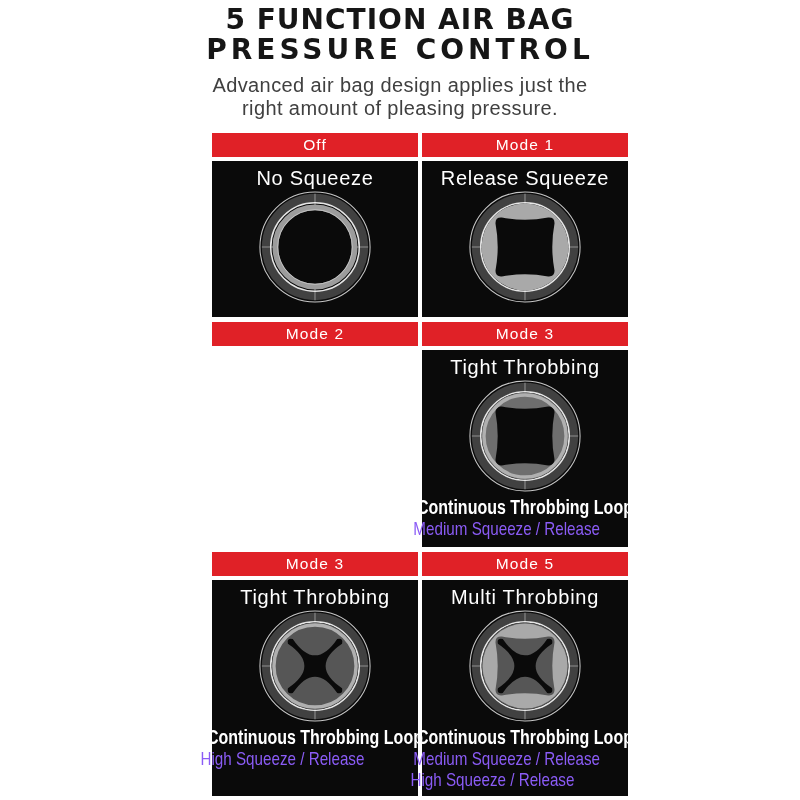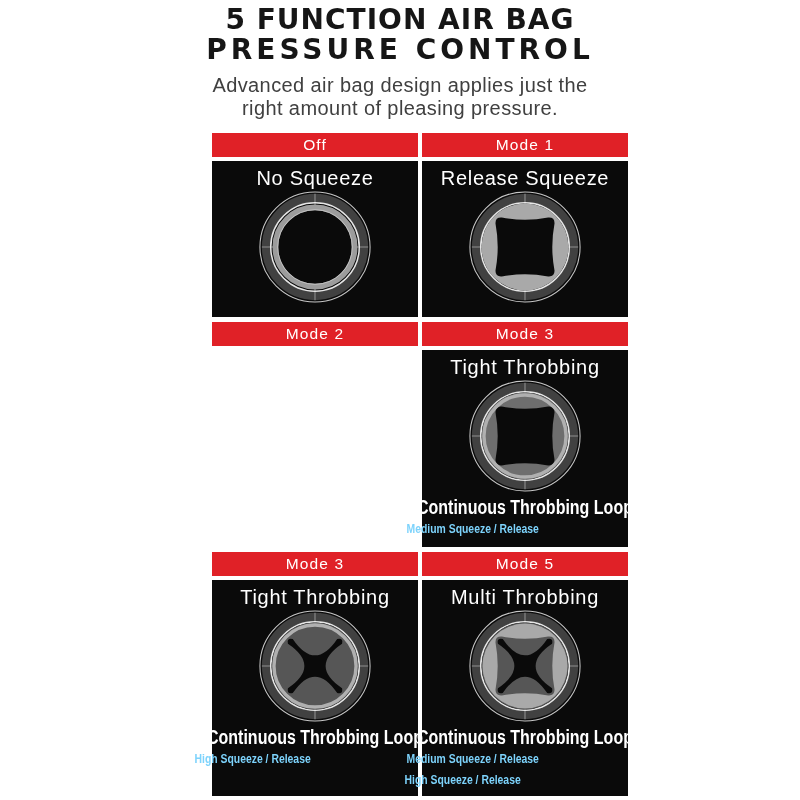--- a/index.html
+++ b/index.html
@@ -68,21 +68,21 @@
     letter-spacing: 0.7px;
     white-space: nowrap;
   }
   .diagram { height: 114px; line-height: 0; }
   .cell-lines {
     margin-top: 4px;
     color: #ffffff;
   }
   .loop-line { line-height: 21px; white-space: nowrap; }
   .loop-line.bold  { font-size: 20px; font-weight: bold; }
-  .loop-line.light { font-size: 13px; font-weight: bold; color: #7dd3fc; }
+  .loop-line.light { font-size: 19px; font-weight: normal; color: #8b5cf6; }
   .cond {
     display: inline-block;
     transform: scaleX(0.8);
     transform-origin: 50% 50%;
     white-space: nowrap;
   }
 </style>
 </head>
 <body>
 

